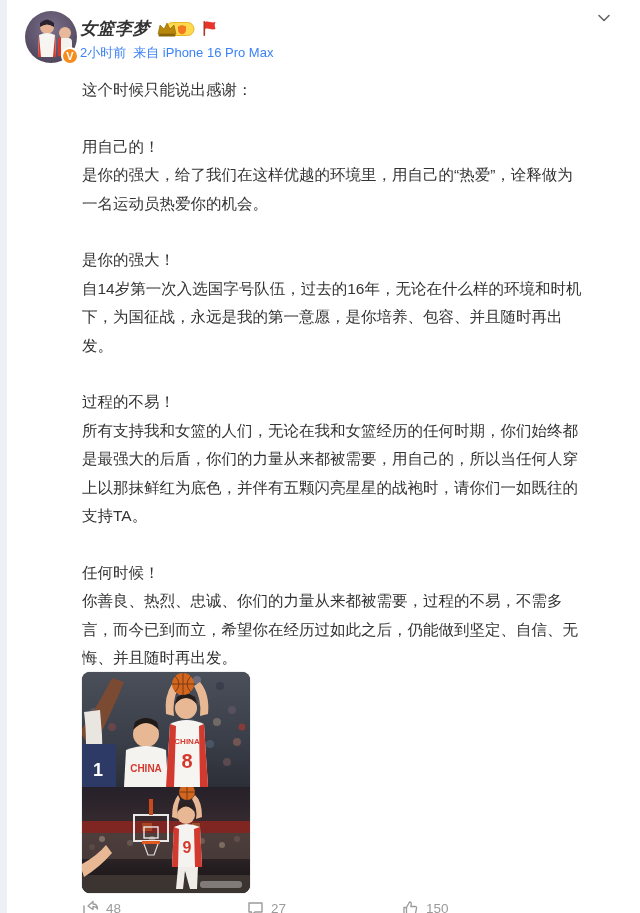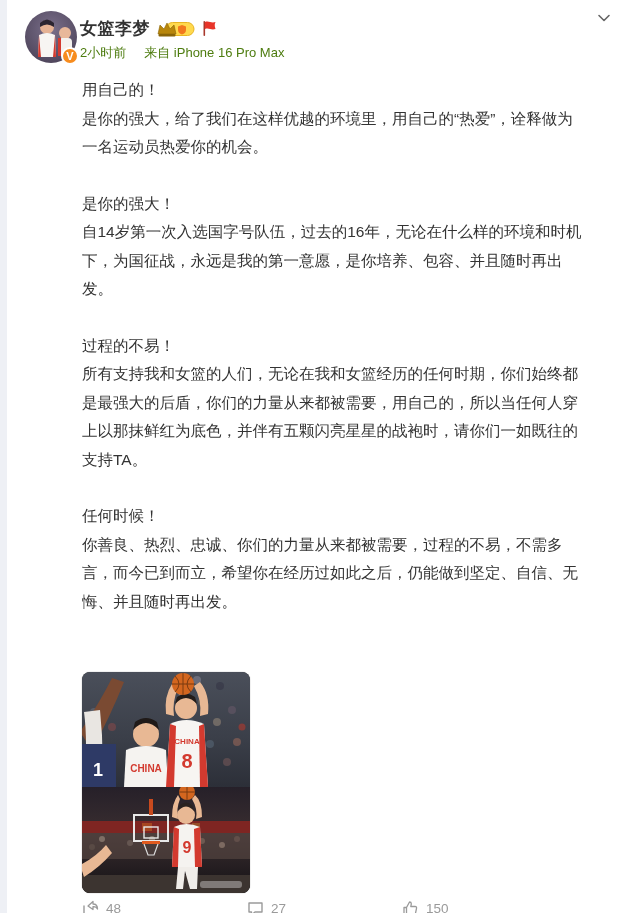--- a/index.html
+++ b/index.html
@@ -14,22 +14,22 @@
   
   .header{position:absolute;top:0;left:0;right:0;height:70px;}
   .avatar-wrap{position:absolute;left:25px;top:11px;width:52px;height:52px;}
   .avatar{width:52px;height:52px;border-radius:50%;overflow:hidden;display:block;}
   .v-badge{
     position:absolute;right:-2px;bottom:-2px;width:18px;height:18px;border-radius:50%;
     background:#f78c1e;border:2px solid #ffffff;color:#fff;font-size:11px;font-weight:bold;
     display:flex;align-items:center;justify-content:center;box-sizing:border-box;
   }
   .name-row{position:absolute;left:80px;top:17px;display:flex;align-items:center;gap:6px;}
-  .username{font-size:17px;font-weight:bold;color:#333;letter-spacing:.5px;}
-  .meta-row{position:absolute;left:80px;top:44px;font-size:13px;color:#4d7c0f;display:flex;gap:18px;}
+  .username{font-size:17px;font-weight:bold;color:#333;letter-spacing:.5px;font-style:italic;}
+  .meta-row{position:absolute;left:80px;top:44px;font-size:13px;color:#3b82f6;display:flex;gap:7px;}
   .chevron{position:absolute;right:28px;top:10px;width:16px;height:16px;cursor:pointer;}
 
   
   .post-text{
     position:absolute;top:76px;left:82px;width:502px;height:590px;overflow:hidden;
     font-size:15.5px;line-height:28.5px;color:#333;
   }
   .para{margin:0 0 28px 0;}
   .para div{min-height:28.5px;}
 
@@ -95,20 +95,23 @@
     <span>来自 iPhone 16 Pro Max</span>
   </div>
 
   <svg class="chevron" viewBox="0 0 16 16">
     <path d="M3 5.5 L8 10.5 L13 5.5" fill="none" stroke="#666" stroke-width="1.6" stroke-linecap="round" stroke-linejoin="round"></path>
   </svg>
 </div>
 
 <div class="post-text">
 
+  <div class="para">
+    <div>这个时候只能说出感谢：</div>
+  </div>
 
   <div class="para">
     <div>用自己的！</div>
     <div>是你的强大，给了我们在这样优越的环境里，用自己的“热爱”，诠释做为一名运动员热爱你的机会。</div>
   </div>
 
   <div class="para">
     <div>是你的强大！</div>
     <div>自14岁第一次入选国字号队伍，过去的16年，无论在什么样的环境和时机下，为国征战，永远是我的第一意愿，是你培养、包容、并且随时再出发。</div>
   </div>

